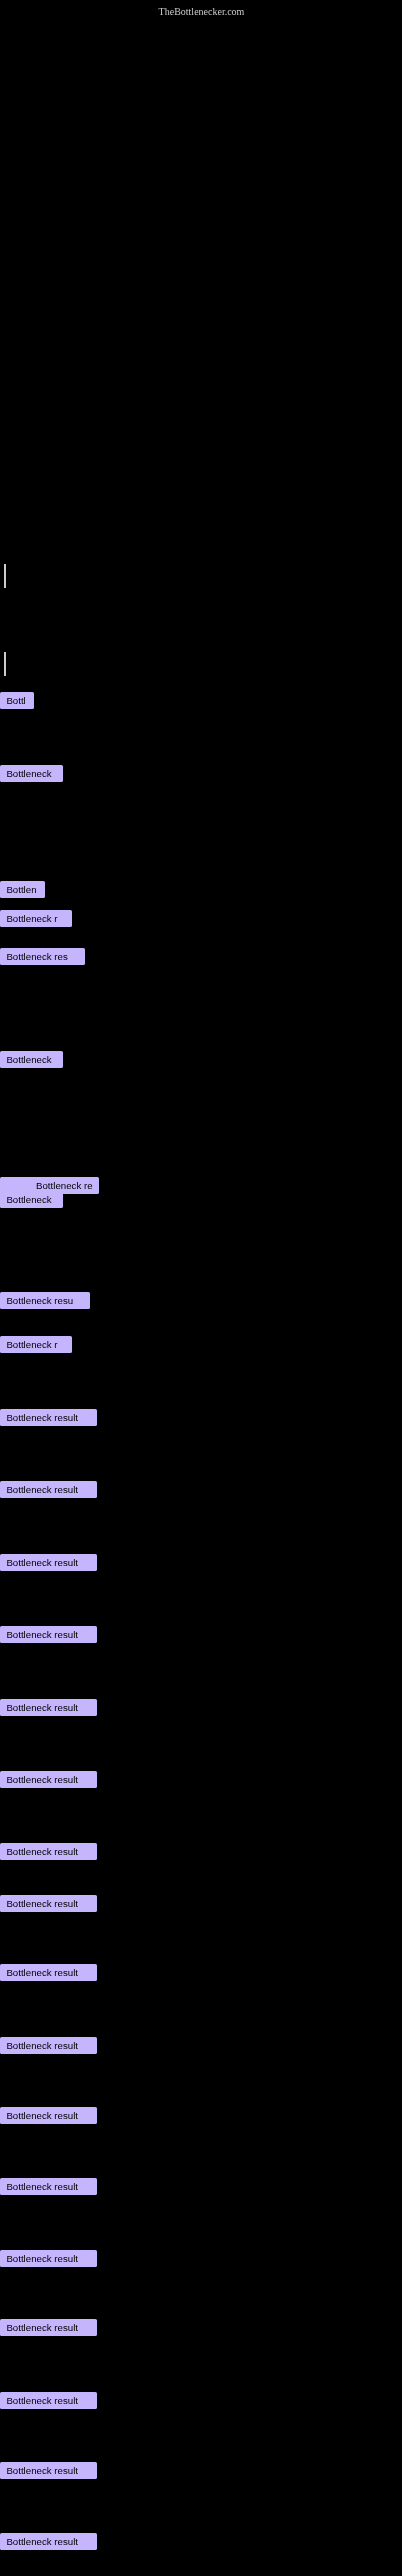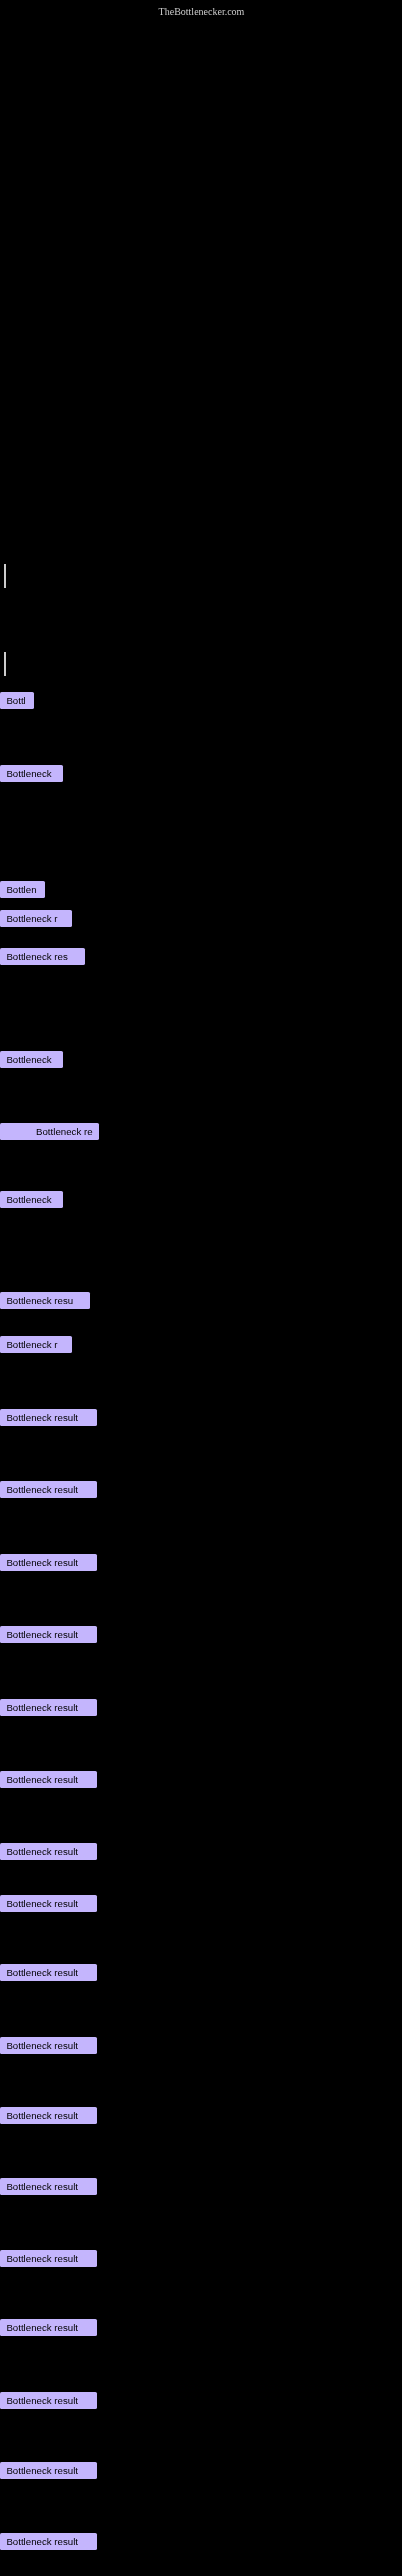--- a/index.html
+++ b/index.html
@@ -67,21 +67,21 @@
 
 <div class="cursor-line-2"></div>
 
 <div id="badges-container">
     <div class="bottleneck-badge" style="top: 692px; min-width: 34px;">Bottl</div>
     <div class="bottleneck-badge" style="top: 765px; min-width: 63px;">Bottleneck</div>
     <div class="bottleneck-badge" style="top: 881px; min-width: 45px;">Bottlen</div>
     <div class="bottleneck-badge" style="top: 910px; min-width: 72px;">Bottleneck r</div>
     <div class="bottleneck-badge" style="top: 948px; min-width: 85px;">Bottleneck res</div>
     <div class="bottleneck-badge" style="top: 1051px; min-width: 63px;">Bottleneck</div>
-    <div class="bottleneck-badge" style="top: 1123px; min-width: 79px; padding-left: 36px;">Bottleneck re</div>
+    <div class="bottleneck-badge" style="top: 1177px; min-width: 79px; padding-left: 36px;">Bottleneck re</div>
     <div class="bottleneck-badge" style="top: 1191px; min-width: 63px;">Bottleneck</div>
     <div class="bottleneck-badge" style="top: 1292px; min-width: 90px;">Bottleneck resu</div>
     <div class="bottleneck-badge" style="top: 1336px; min-width: 72px;">Bottleneck r</div>
     <div class="bottleneck-badge" style="top: 1409px; min-width: 97px;">Bottleneck result</div>
     <div class="bottleneck-badge" style="top: 1481px; min-width: 97px;">Bottleneck result</div>
     <div class="bottleneck-badge" style="top: 1554px; min-width: 97px;">Bottleneck result</div>
     <div class="bottleneck-badge" style="top: 1626px; min-width: 97px;">Bottleneck result</div>
     <div class="bottleneck-badge" style="top: 1699px; min-width: 97px;">Bottleneck result</div>
     <div class="bottleneck-badge" style="top: 1771px; min-width: 97px;">Bottleneck result</div>
     <div class="bottleneck-badge" style="top: 1843px; min-width: 97px;">Bottleneck result</div>

